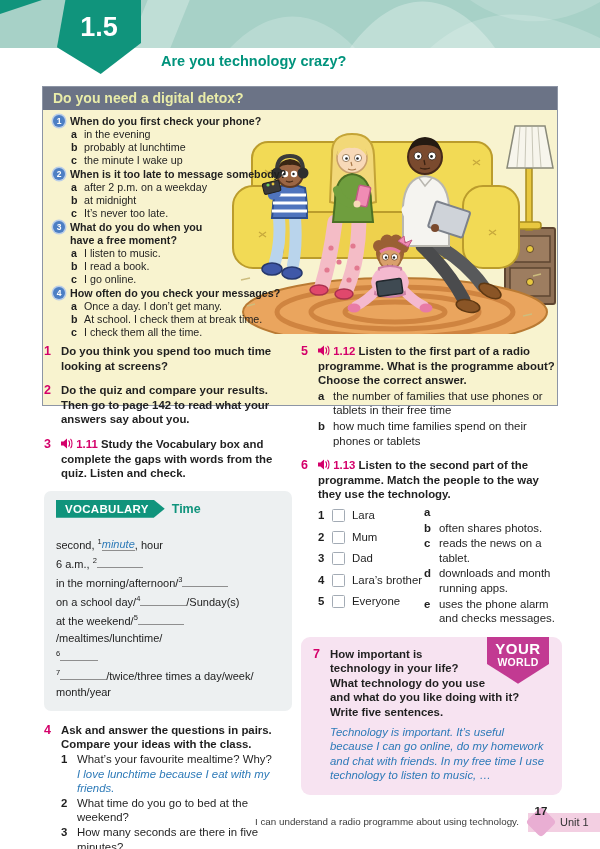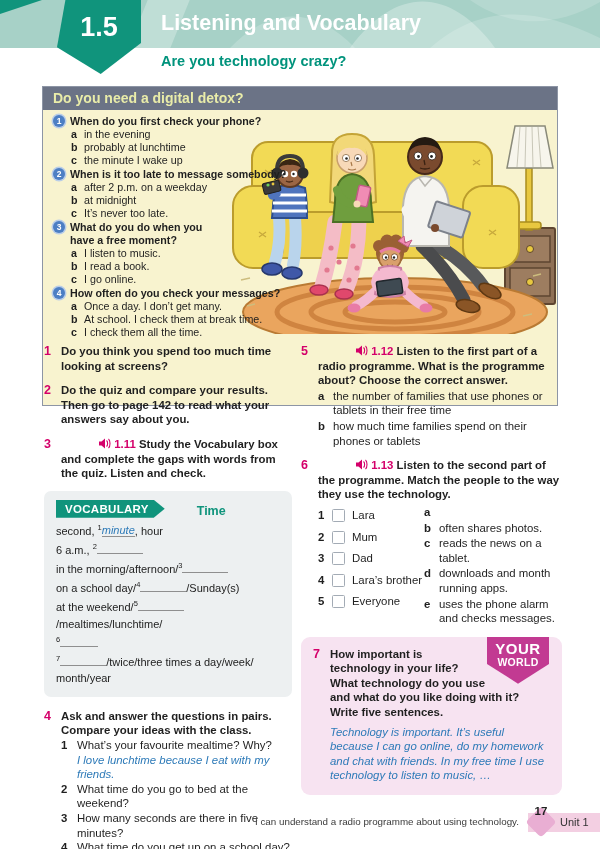--- a/index.html
+++ b/index.html
@@ -35,31 +35,31 @@
   .qq-opt{display:flex;font-size:10.7px;line-height:13.1px;padding-left:19px;}
   .qq-letter{width:13px;font-weight:bold;flex:none;}
 
   
   .col-left{position:absolute;left:44px;top:344px;width:248px;}
   .col-right{position:absolute;left:301px;top:344px;width:261px;}
   .ex{display:flex;margin-bottom:10px;}
   .ex-num{width:17px;flex:none;color:#d4006a;font-weight:bold;font-size:12.5px;line-height:14px;}
   .ex-body{flex:1;font-size:11.4px;line-height:14.6px;}
   .instr{font-weight:bold;color:#1f1f1f;}
-  .audio{color:#d4006a;font-weight:bold;white-space:nowrap;margin-left:38px;}
+  .audio{color:#d4006a;font-weight:bold;white-space:nowrap;}
   .audio svg{vertical-align:-1px;}
   .sub-item{display:flex;}
   .sub-n{width:16px;flex:none;font-weight:bold;}
   .example{color:#2d7ab8;font-style:italic;}
   .opt-row{display:flex;margin-top:1px;}
   .opt-letter{width:15px;flex:none;font-weight:bold;}
 
   
   .vocab{background:#edf0f1;border-radius:7px;padding:9px 11px 10px 12px;margin:2px 0 12px 0;}
-  .vocab-headrow{display:flex;align-items:flex-end;margin-bottom:2px;gap:25px;}
+  .vocab-headrow{display:flex;align-items:center;margin-bottom:16px;}
   .vocab-banner{background:#10947c;color:#fff;font-weight:bold;font-size:11.5px;letter-spacing:.3px;
                 padding:3px 16px 3px 9px;clip-path:polygon(0 0,calc(100% - 11px) 0,100% 50%,calc(100% - 11px) 100%,0 100%);}
   .vocab-topic{color:#10947c;font-weight:bold;font-size:12.5px;margin-left:7px;}
   .vline{font-size:11px;line-height:16.5px;color:#222;}
   .vline sup{font-size:7.5px;}
   .gap{display:inline-block;width:46px;height:10px;border-bottom:1px solid #8f8f8f;}
   .vex{color:#2d7ab8;font-style:italic;border-bottom:1px solid #8f8f8f;}
 
   
   .match{display:flex;margin-top:3px;}
@@ -100,21 +100,20 @@
       <path d="M350 48 C395 -14 450 -14 495 48 Z" fill="#ffffff" opacity="0.28"></path>
       <path d="M430 48 C480 4 535 6 600 38 L600 48 Z" fill="#ffffff" opacity="0.18"></path>
       <path d="M470 0 C510 28 555 28 600 2 L600 0 Z" fill="#ffffff" opacity="0.16"></path>
     </svg>
     <div class="band-stripe"></div>
   </div>
   <div class="corner-wedge"></div>
   <div class="lesson-badge">
     <div class="num">1.5</div>
   </div>
-  <div class="page-title">Listening and Vocabulary</div>
   <div class="page-subtitle">Are you technology crazy?</div>
 
   <div class="qz">
     <div class="qz-head">Do you need a digital detox?</div>
     <div class="qz-body">
 
       <svg class="illus" width="330" height="224" viewBox="0 0 330 224">
 
         <g>
           <rect x="278" y="118" width="50" height="76" rx="2" fill="#8f7055" stroke="#5e4530" stroke-width="2"></rect>

